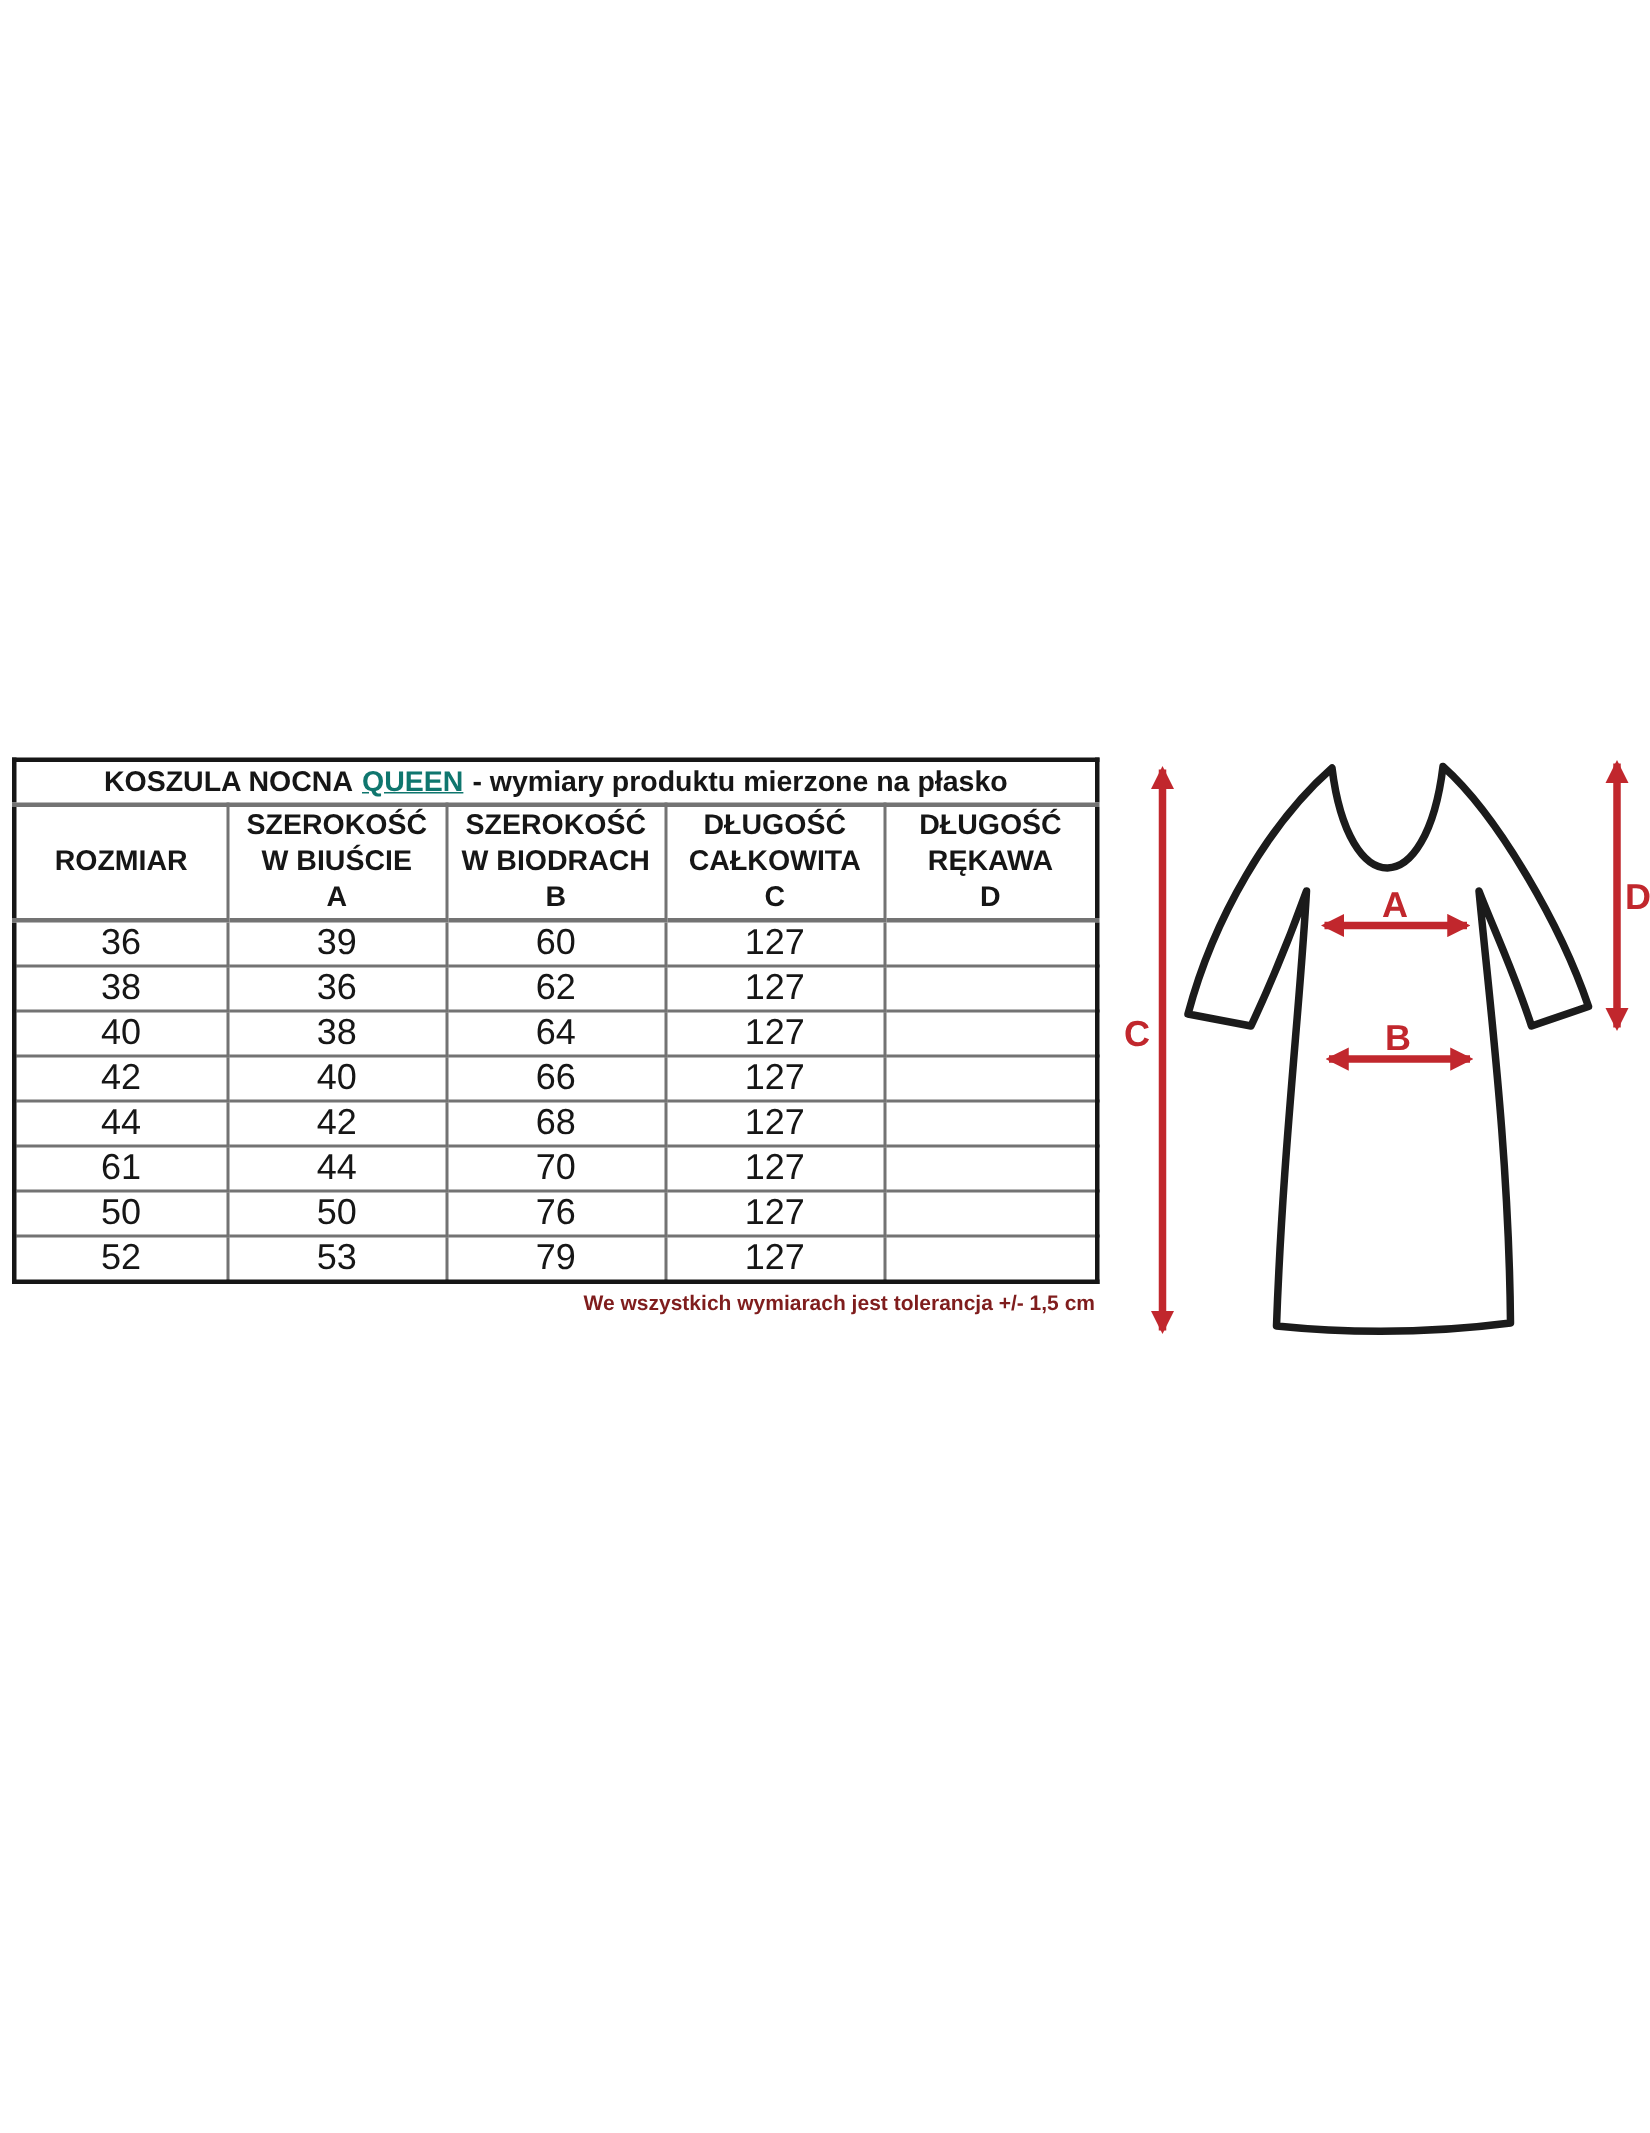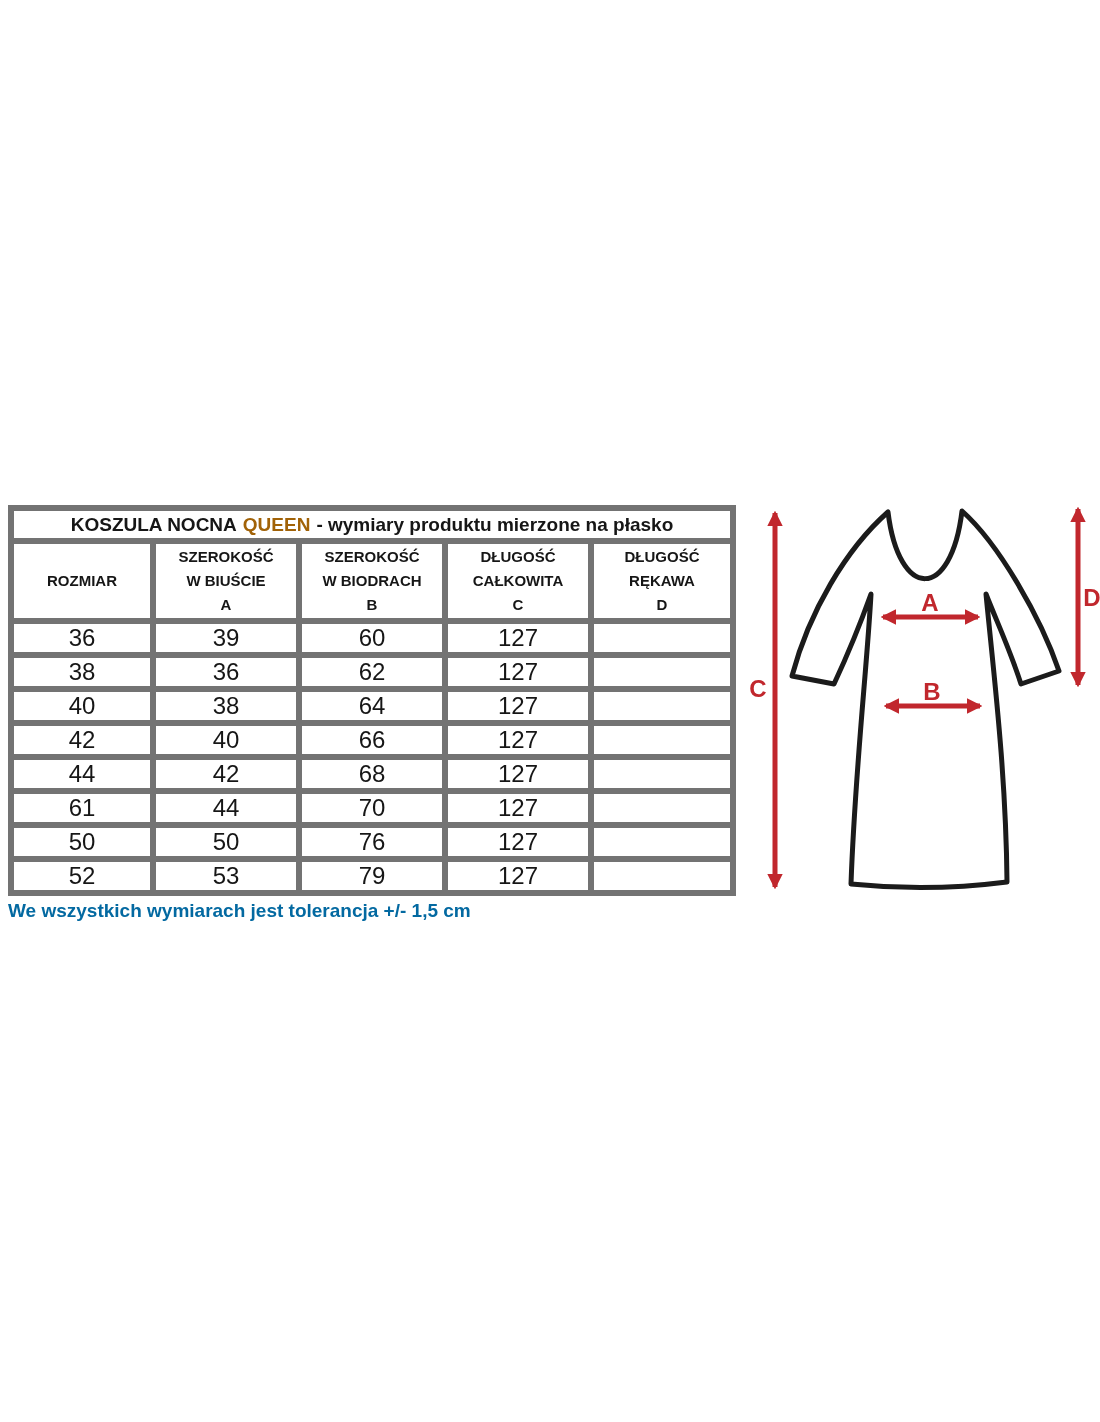--- a/index.html
+++ b/index.html
@@ -20,58 +20,58 @@
     top: 505px;
     width: 722px;
   }
   table.size-chart {
     border-collapse: collapse;
     width: 722px;
     table-layout: fixed;
     border: 3px solid #161616;
   }
   table.size-chart td, table.size-chart th {
-    border: 6px solid #737373;
+    border: 2px solid #737373;
     text-align: center;
     vertical-align: middle;
     padding: 0;
     overflow: hidden;
   }
   .title-cell {
     height: 27px;
     font-size: 19px;
     font-weight: bold;
     border-bottom-width: 3px !important;
     white-space: nowrap;
   }
   .title-inline {
     display: inline-flex;
     gap: 6px;
     justify-content: center;
     align-items: baseline;
   }
-  .collection-name { color: #a16207; }
+  .collection-name { color: #0f766e; text-decoration: underline; }
   th.col-head {
     height: 74px;
-    font-size: 15px;
+    font-size: 19px;
     font-weight: bold;
     line-height: 24px;
     border-bottom-width: 3px !important;
   }
   td.data-cell {
     height: 27px;
     font-size: 24px;
     font-weight: 400;
   }
   .tolerance-note {
     margin-top: 4px;
-    text-align: left;
-    font-size: 19px;
-    font-weight: bold;
-    color: #0369a1;
+    text-align: right;
+    font-size: 14px;
+    font-weight: bold;
+    color: #7f1d1d;
   }
   svg.dress-diagram {
     position: absolute;
     left: 740px;
     top: 486px;
     width: 360px;
     height: 440px;
   }
   .arrow-line {
     stroke: #c1272d;

